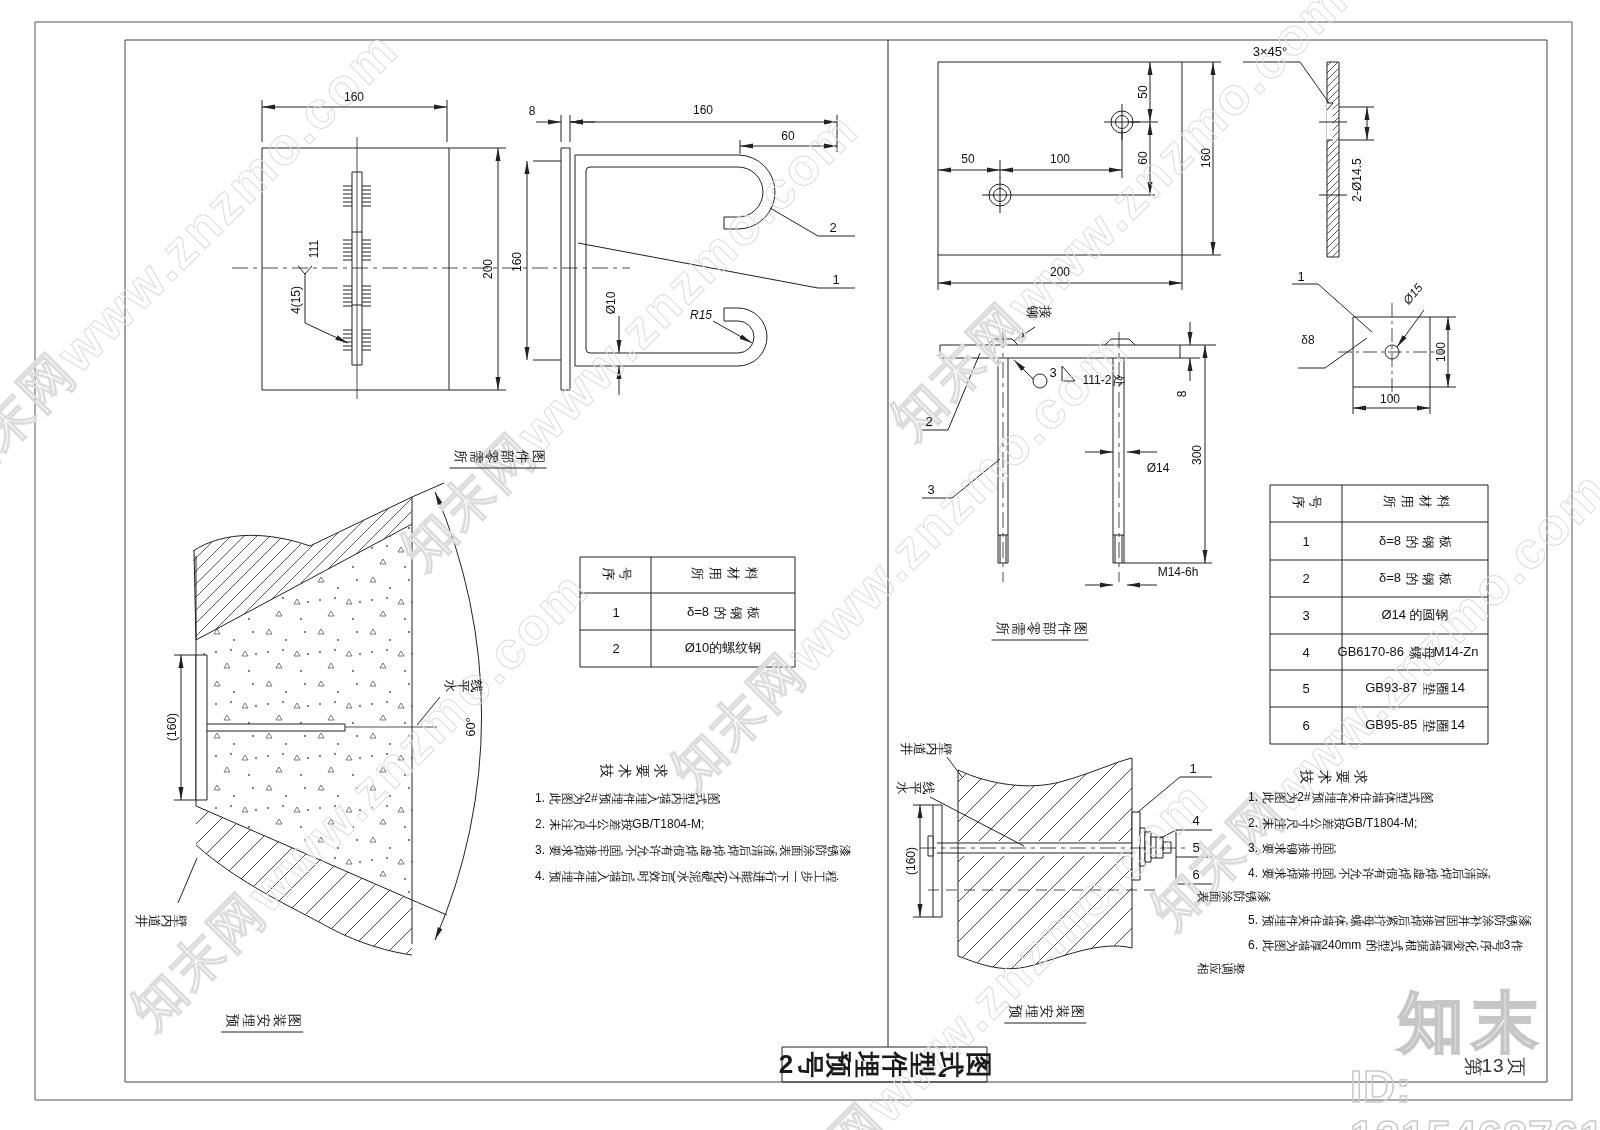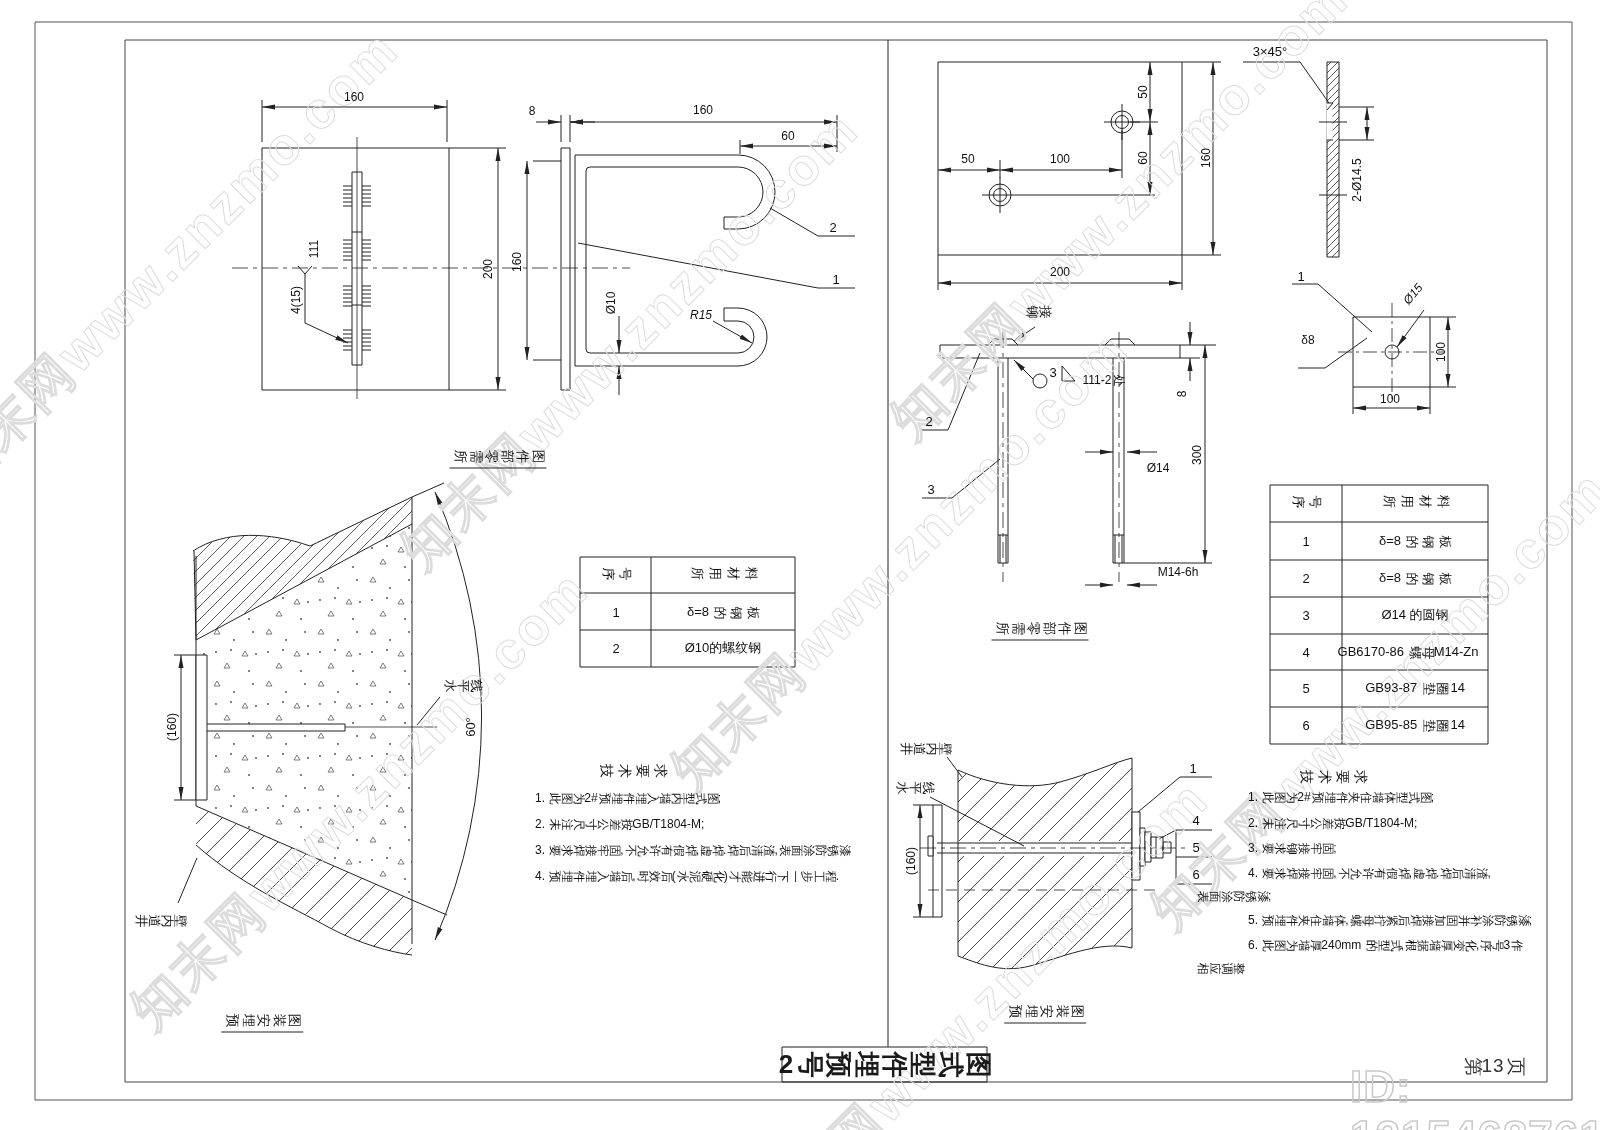--- a/index.html
+++ b/index.html
@@ -353,15 +353,16 @@
     <span class="lbl lt f12" style="left:1248px;top:873px;">4. <span class="rk">要</span><span class="rk">求</span><span class="rk">焊</span><span class="rk">接</span><span class="rk">牢</span><span class="rk">固</span>,<span class="rk">不</span><span class="rk">允</span><span class="rk">许</span><span class="rk">有</span><span class="rk">假</span><span class="rk">焊</span>,<span class="rk">虚</span><span class="rk">焊</span>.<span class="rk">焊</span><span class="rk">后</span><span class="rk">清</span><span class="rk">渣</span>,</span>
     <span class="lbl lt f12" style="left:1196px;top:896px;"><span class="rk">表</span><span class="rk">面</span><span class="rk">涂</span><span class="rk">防</span><span class="rk">锈</span><span class="rk">漆</span>;</span>
     <span class="lbl lt f12" style="left:1248px;top:920px;">5. <span class="rk">预</span><span class="rk">埋</span><span class="rk">件</span><span class="rk">夹</span><span class="rk">住</span><span class="rk">墙</span><span class="rk">体</span>,<span class="rk">螺</span><span class="rk">母</span><span class="rk">拧</span><span class="rk">紧</span><span class="rk">后</span><span class="rk">焊</span><span class="rk">接</span><span class="rk">加</span><span class="rk">固</span><span class="rk">并</span><span class="rk">补</span><span class="rk">涂</span><span class="rk">防</span><span class="rk">锈</span><span class="rk">漆</span>;</span>
     <span class="lbl lt f12" style="left:1248px;top:945px;">6. <span class="rk">此</span><span class="rk">图</span><span class="rk">为</span><span class="rk">墙</span><span class="rk">厚</span>240mm <span class="rk">的</span><span class="rk">型</span><span class="rk">式</span>,<span class="rk">根</span><span class="rk">据</span><span class="rk">墙</span><span class="rk">厚</span><span class="rk">变</span><span class="rk">化</span>,<span class="rk">序</span><span class="rk">号</span>3<span class="rk">作</span></span>
     <span class="lbl lt f12" style="left:1196px;top:968px;"><span class="rk">相</span><span class="rk">应</span><span class="rk">调</span><span class="rk">整</span></span>
 
     <span class="lbl ht title-box" style="left:885px;top:1064px;">2<span class="rk">号</span><span class="rk">预</span><span class="rk">埋</span><span class="rk">件</span><span class="rk">型</span><span class="rk">式</span><span class="rk">图</span></span>
     <span class="lbl ht pagenum" style="left:1493px;top:1066px;"><span class="rk">第</span>13<span class="rk">页</span></span>
   </div>
 
+  <div class="wm-logo" style="left:1398px;top:978px;">知末</div>
   <div class="wm-id" style="left:1350px;top:1062px;">ID: 1215468761</div>
 
 </div>
 
 </body></html>

